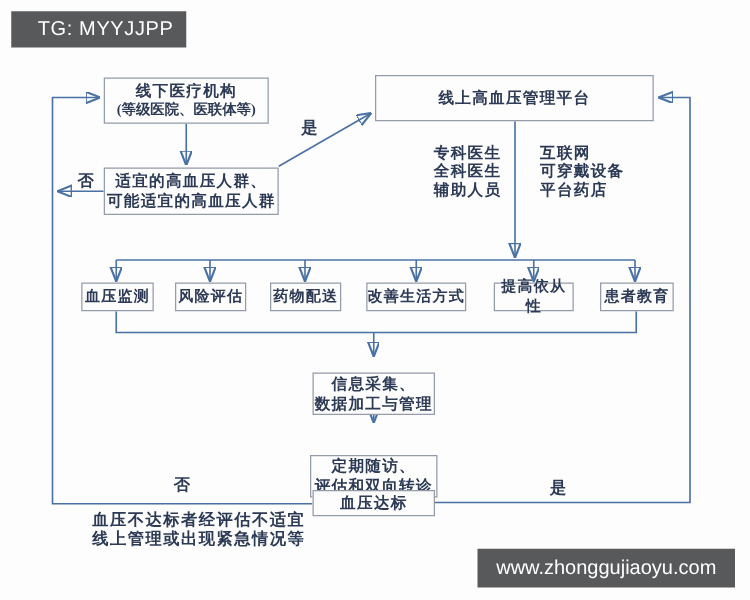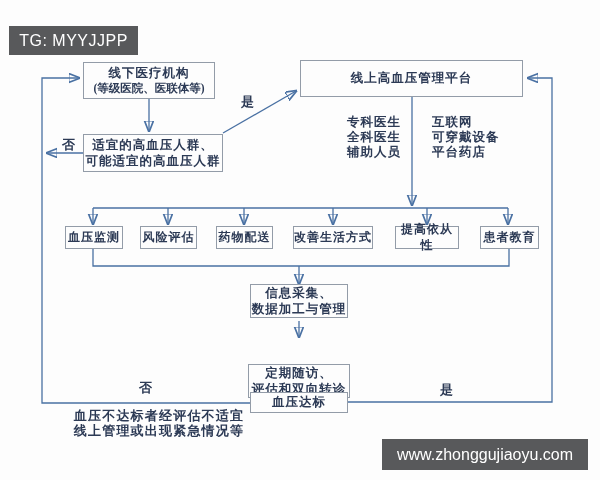--- a/index.html
+++ b/index.html
@@ -27,21 +27,21 @@
   .textblock{position:absolute;font-size:12.5px;font-weight:bold;line-height:15px;letter-spacing:1px;}
   .caption{
     position:absolute;left:64px;top:409px;width:190px;text-align:center;
     font-size:13px;font-weight:bold;line-height:14.5px;letter-spacing:1.2px;
   }
   .darktag{
     position:absolute;background:var(--tag-bg,#58595b);color:#ffffff;
     font-family:"Liberation Sans", sans-serif;
     display:flex;align-items:center;justify-content:center;
   }
-  .tag-top{left:9px;top:26px;width:129px;height:29px;font-size:16px;letter-spacing:0.5px;}
+  .tag-top{left:9px;top:9px;width:129px;height:29px;font-size:16px;letter-spacing:0.5px;padding-left:11px;}
   .tag-bottom{left:382px;top:439px;width:206px;height:31px;font-size:16px;}
 </style>
 </head>
 <body>
 
 <div class="screen" style="--line-color: #4a71a3; --arrow-color: #1e4f86; --box-border-color: #939ca8; --text-color: #2c3a55; --tag-bg: #58595b;">
 
   <svg class="wires" viewBox="0 0 600 480" xmlns="http://www.w3.org/2000/svg">
     <defs>
       <marker id="ar" markerWidth="9" markerHeight="8" refX="8" refY="3.5" orient="auto">
@@ -97,21 +97,21 @@
     <div>平台药店</div>
   </div>
 
   <div class="node small" style="left:65px;top:226px;width:58px;height:23px;">血压监测</div>
   <div class="node small" style="left:140px;top:226px;width:57px;height:23px;">风险评估</div>
   <div class="node small" style="left:216px;top:226px;width:57px;height:23px;">药物配送</div>
   <div class="node small" style="left:293px;top:226px;width:80px;height:23px;">改善生活方式</div>
   <div class="node small" style="left:395px;top:226px;width:64px;height:23px;">提高依从性</div>
   <div class="node small" style="left:480px;top:226px;width:59px;height:23px;">患者教育</div>
 
-  <div class="node" style="left:250px;top:284px;width:98px;height:34px;">
+  <div class="node" style="left:250px;top:298px;width:98px;height:34px;">
     <div class="l1">信息采集、</div>
     <div class="l1">数据加工与管理</div>
   </div>
   <div class="node" style="left:248px;top:340px;width:102px;height:34px;margin-top:24px;">
     <div class="l1">定期随访、</div>
     <div class="l1">评估和双向转诊</div>
   </div>
   <div class="node" style="left:250px;top:392px;width:98px;height:21px;">
     <div class="l1">血压达标</div>
   </div>

